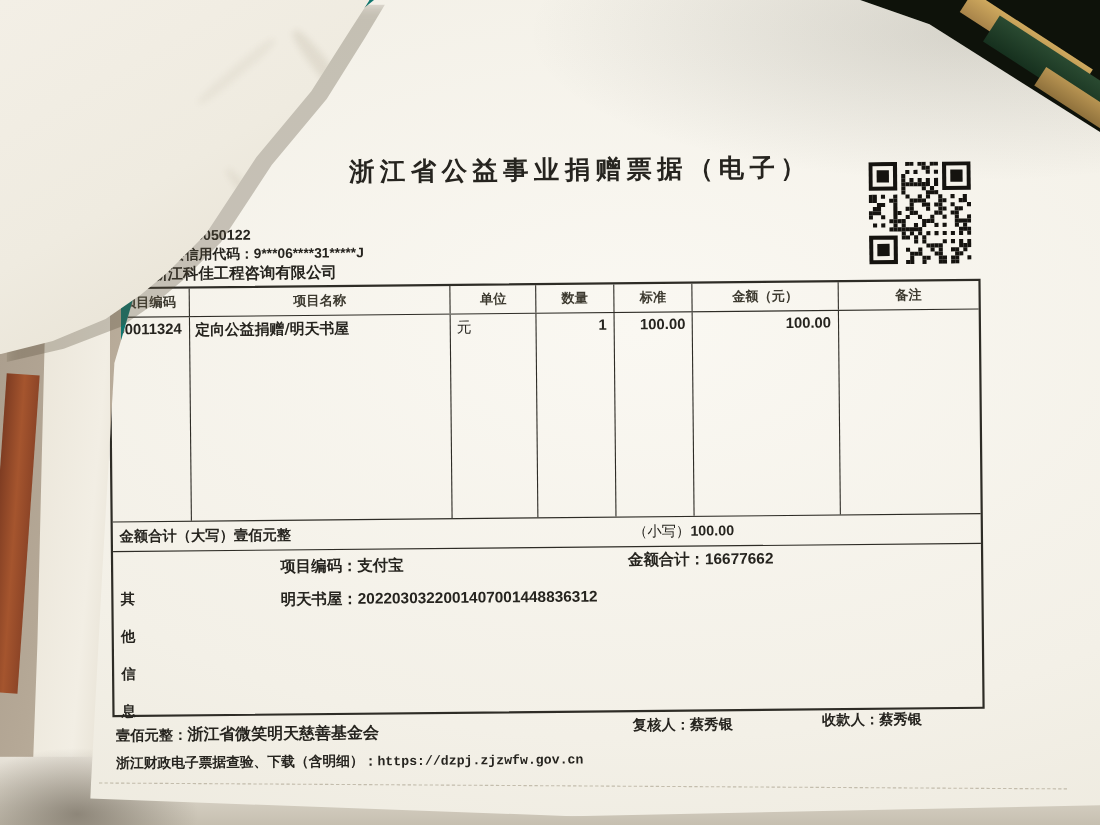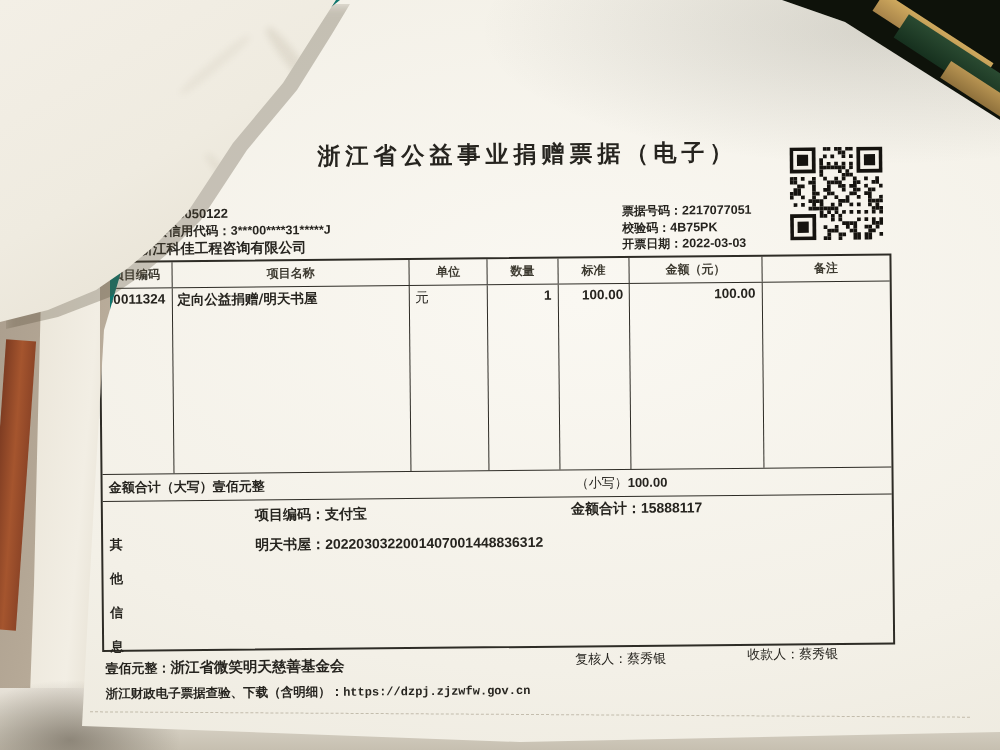--- a/index.html
+++ b/index.html
@@ -90,22 +90,22 @@
   .total-lower{position:absolute;left:473px;top:4px;font-size:13px;}
   .otherbox{height:149px;position:relative;}
   .vlabel{position:absolute;left:3px;top:34px;width:20px;text-align:center;font-size:13px;font-weight:700;}
   .vlabel span{display:block;margin-bottom:16px;}
   .pm-row{position:absolute;left:152px;top:6px;font-size:14px;font-weight:700;}
   .pd-row{position:absolute;left:468px;top:3px;font-size:14px;font-weight:700;}
   .ord-row{position:absolute;left:152px;top:36px;font-size:14px;font-weight:700;}
 
   .payee-line{left:103px;top:655px;font-size:13px;font-weight:700;}
   .payee-name{font-size:14.5px;}
-  .reviewer-line{left:573px;top:651px;font-size:13px;font-weight:400;}
-  .cashier-line{left:745px;top:648px;font-size:13px;font-weight:400;}
+  .reviewer-line{left:573px;top:651px;font-size:13px;font-weight:700;}
+  .cashier-line{left:745px;top:648px;font-size:13px;font-weight:700;}
   .verify-line{left:103px;top:682px;font-size:12.5px;font-weight:700;}
   .url{font-family:"Liberation Mono","DejaVu Sans Mono",monospace;font-size:12px;}
 </style>
 </head>
 <body>
 
 <div class="scene">
 
   <div class="left-bg"></div>
   <div class="red-sliver"></div>
@@ -121,31 +121,26 @@
   <div class="receipt">
     <div class="receipt-shade"></div>
     <div class="perf"></div>
 
     <div class="content">
 
       <div class="abs title">浙江省公益事业捐赠票据（电子）</div>
 
       <div class="abs tl1 num">33050122</div>
       <div class="abs tl2">
-        <span class="kai">统一社会信用代码：</span><span class="num">3***00****31*****J</span>
+        <span class="kai">统一社会信用代码：</span><span class="num">9***06****31*****J</span>
       </div>
       <div class="abs tl3">
         <span class="kai">人：</span><span class="company">浙江科佳工程咨询有限公司</span>
       </div>
 
-      <div class="abs tr-block">
-        <div><span class="kai">票据号码：</span><span class="num">2217077051</span></div>
-        <div><span class="kai">校验码：</span><span class="num">4B75PK</span></div>
-        <div><span class="kai">开票日期：</span><span class="num">2022-03-03</span></div>
-      </div>
 
       <svg class="qr" id="qr-svg" viewBox="0 0 25 25">
           <rect x="9" y="0" width="1" height="1" fill="#15130f"></rect>
           <rect x="10" y="0" width="1" height="1" fill="#15130f"></rect>
           <rect x="12" y="0" width="1" height="1" fill="#15130f"></rect>
           <rect x="13" y="0" width="1" height="1" fill="#15130f"></rect>
           <rect x="15" y="0" width="1" height="1" fill="#15130f"></rect>
           <rect x="16" y="0" width="1" height="1" fill="#15130f"></rect>
           <rect x="13" y="1" width="1" height="1" fill="#15130f"></rect>
           <rect x="14" y="1" width="1" height="1" fill="#15130f"></rect>
@@ -358,21 +353,21 @@
           <span class="total-lower"><span class="kai">（小写）</span><span class="num">100.00</span></span>
         </div>
         <div class="otherbox">
           <div class="vlabel kai">
             <span>其</span>
             <span>他</span>
             <span>信</span>
             <span>息</span>
           </div>
           <div class="pm-row"><span>项目编码：</span><span>支付宝</span></div>
-          <div class="pd-row"><span>金额合计：</span><span class="num">15888117</span></div>
+          <div class="pd-row"><span>金额合计：</span><span class="num">16677662</span></div>
           <div class="ord-row"><span>明天书屋：</span><span class="num">2022030322001407001448836312</span></div>
         </div>
       </div>
 
       <div class="abs payee-line"><span class="kai">壹佰元整：</span><span class="payee-name">浙江省微笑明天慈善基金会</span></div>
       <div class="abs reviewer-line"><span class="kai">复核人：</span><span>蔡秀银</span></div>
       <div class="abs cashier-line"><span class="kai">收款人：</span><span>蔡秀银</span></div>
       <div class="abs verify-line"><span class="kai">浙江财政电子票据查验、下载（含明细）：</span><span class="url">https://dzpj.zjzwfw.gov.cn</span></div>
 
     </div>

